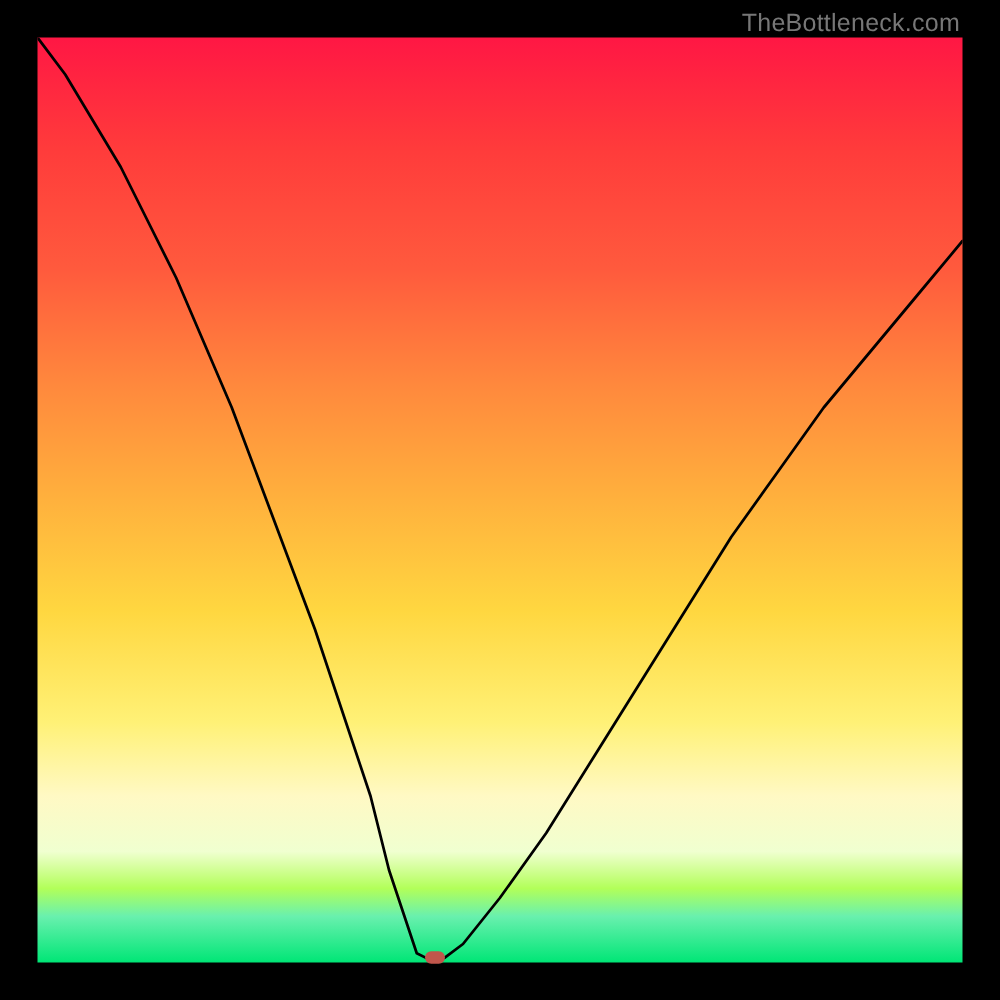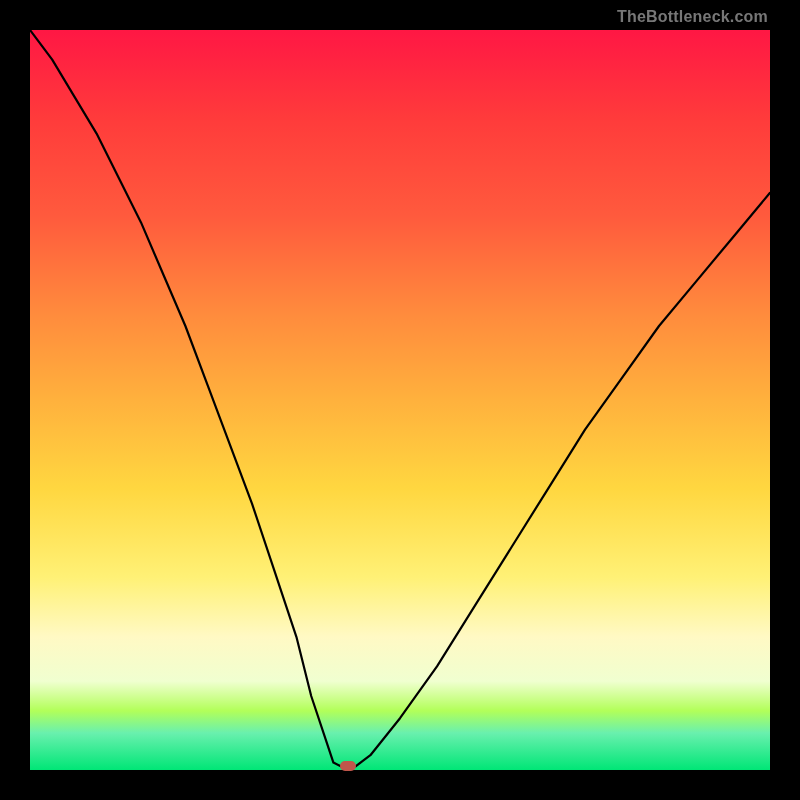--- a/index.html
+++ b/index.html
@@ -31,22 +31,22 @@
       #b2ff59 92%,
       #69f0ae 95%,
       #00e676 100%
     );
   }
   .watermark {
     position: absolute;
     top: 8px;
     right: 32px;
     color: #777;
-    font-size: 16px;
-    font-weight: 700;
+    font-size: 20px;
+    font-weight: 400;
     letter-spacing: 0.2px;
   }
   .curve {
     position: absolute;
     left: 0; top: 0;
     width: 740px;
     height: 740px;
     pointer-events: none;
   }
   .marker {

